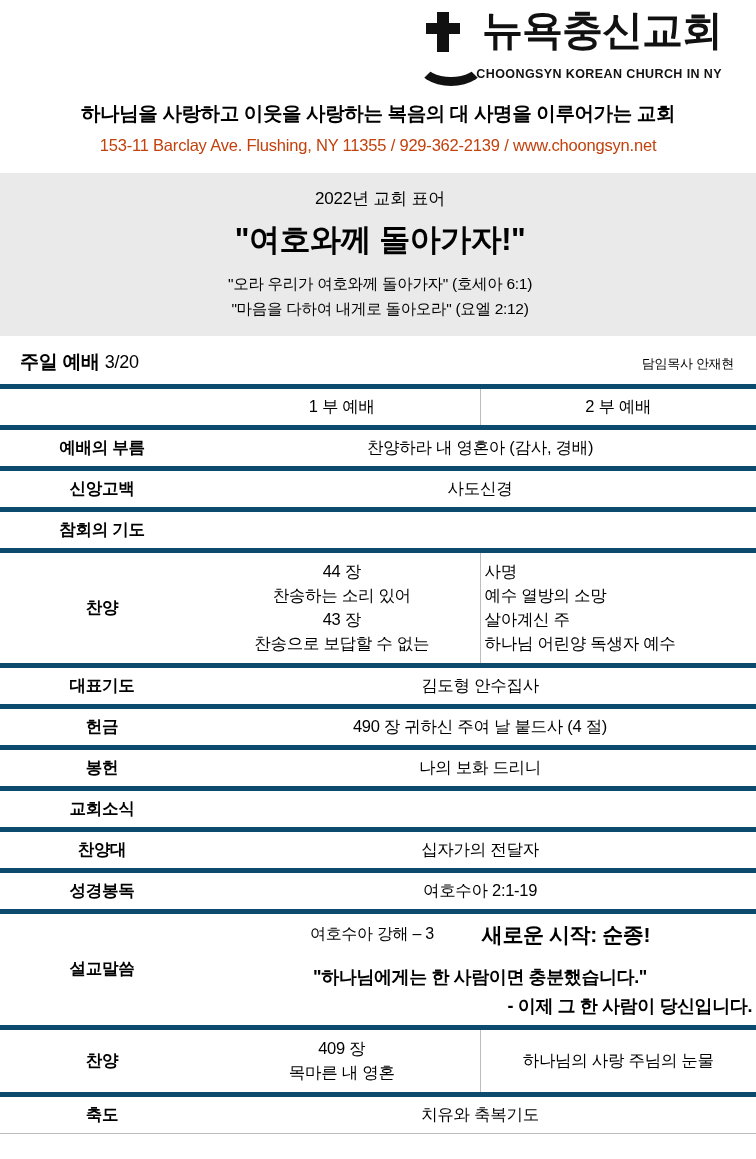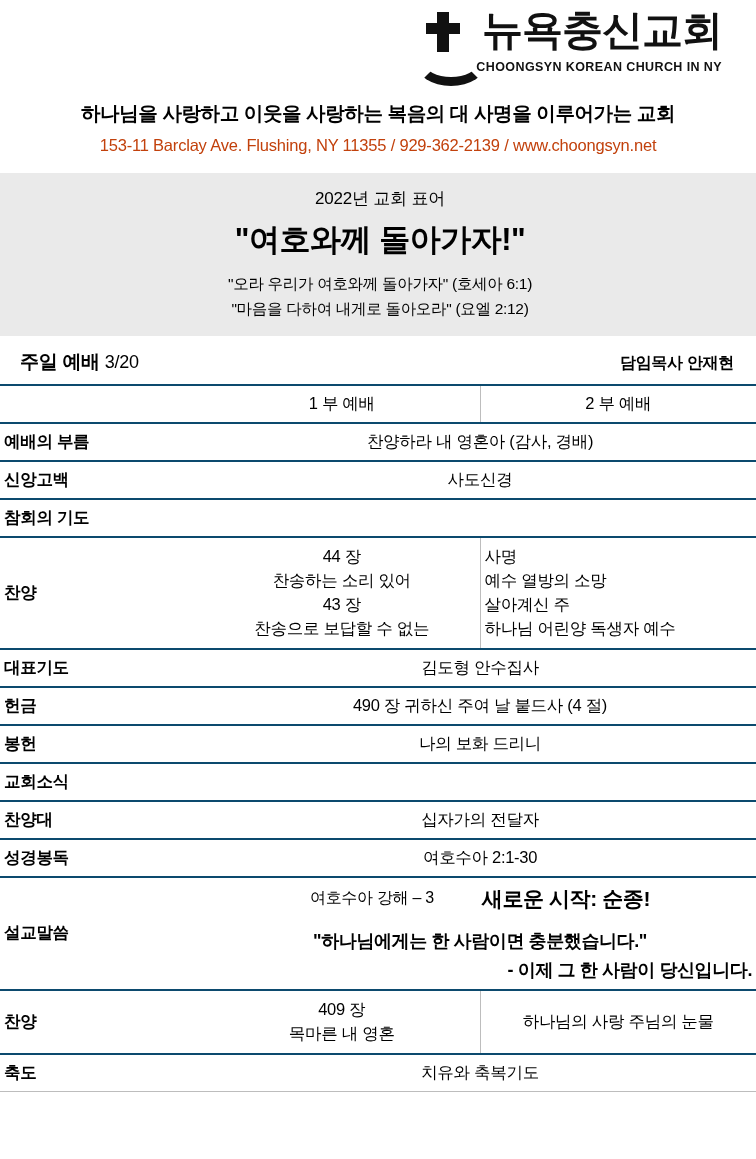--- a/index.html
+++ b/index.html
@@ -78,21 +78,21 @@
     font-weight: bold;
     letter-spacing: -1px;
     line-height: 1.0;
     color: #111;
   }
   .logo-en {
     font-size: 12.5px;
     font-weight: bold;
     letter-spacing: 0.4px;
     color: #111;
-    margin-top: 9px;
+    margin-top: 16px;
   }
   .slogan {
     text-align: center;
     font-size: 19.5px;
     font-weight: bold;
     margin-top: 12px;
     letter-spacing: -0.4px;
   }
   .address {
     text-align: center;
@@ -138,41 +138,42 @@
   .service-title {
     font-size: 19px;
     font-weight: bold;
     letter-spacing: -0.3px;
   }
   .service-title .date {
     font-weight: normal;
     font-size: 18px;
   }
   .service-pastor {
-    font-size: 16px;
-    font-weight: bold;
+    font-size: 13px;
+    font-weight: normal;
     letter-spacing: -0.3px;
   }
 
   
   table.order {
     width: 100%;
     border-collapse: collapse;
     table-layout: fixed;
   }
   table.order td {
-    border-top: 2px solid #0c4a6e;
+    border-top: 5px solid #0c4a6e;
     border-bottom: 1px solid #bdbdbd;
     padding: 7px 4px;
     vertical-align: middle;
     font-size: 16.5px;
     letter-spacing: -0.3px;
   }
   .col-label {
     width: 196px;
+    text-align: center;
     font-weight: bold;
     font-size: 17.5px;
   }
   .col-first, .col-second {
     text-align: center;
   }
   .cell-center { text-align: center; }
   .cell-left { text-align: left; padding-left: 12px; }
   .span-cell { text-align: center; }
   .vline { border-left: 1px solid #bdbdbd; }
@@ -299,21 +300,21 @@
       <tr>
         <td class="col-label">교회소식</td>
         <td class="span-cell" colspan="2"></td>
       </tr>
       <tr>
         <td class="col-label">찬양대</td>
         <td class="span-cell" colspan="2">십자가의 전달자</td>
       </tr>
       <tr>
         <td class="col-label">성경봉독</td>
-        <td class="span-cell" colspan="2">여호수아 2:1-30</td>
+        <td class="span-cell" colspan="2">여호수아 2:1-19</td>
       </tr>
 
       <tr class="sermon-row">
         <td class="col-label">설교말씀</td>
         <td colspan="2">
           <div class="sermon-top">
             <span class="sermon-series">여호수아 강해 – 3</span>
             <span class="sermon-title">새로운 시작: 순종!</span>
           </div>
           <div class="sermon-quote">"하나님에게는 한 사람이면 충분했습니다."</div>

